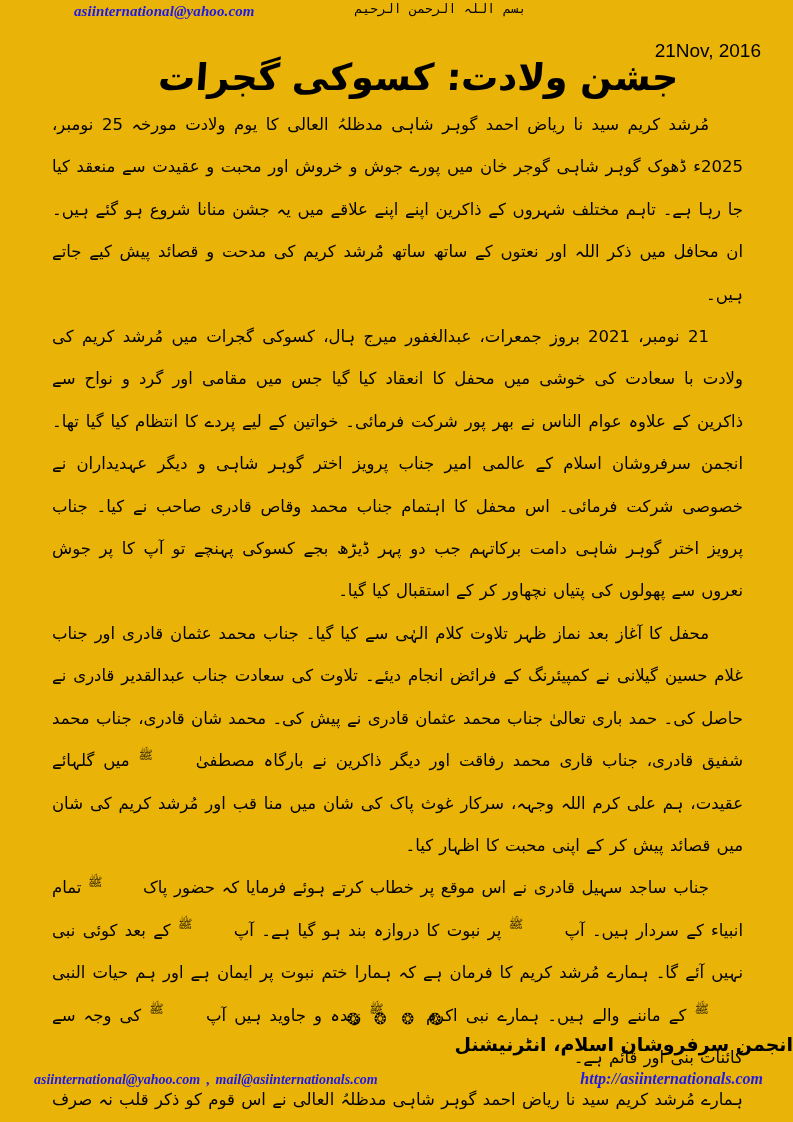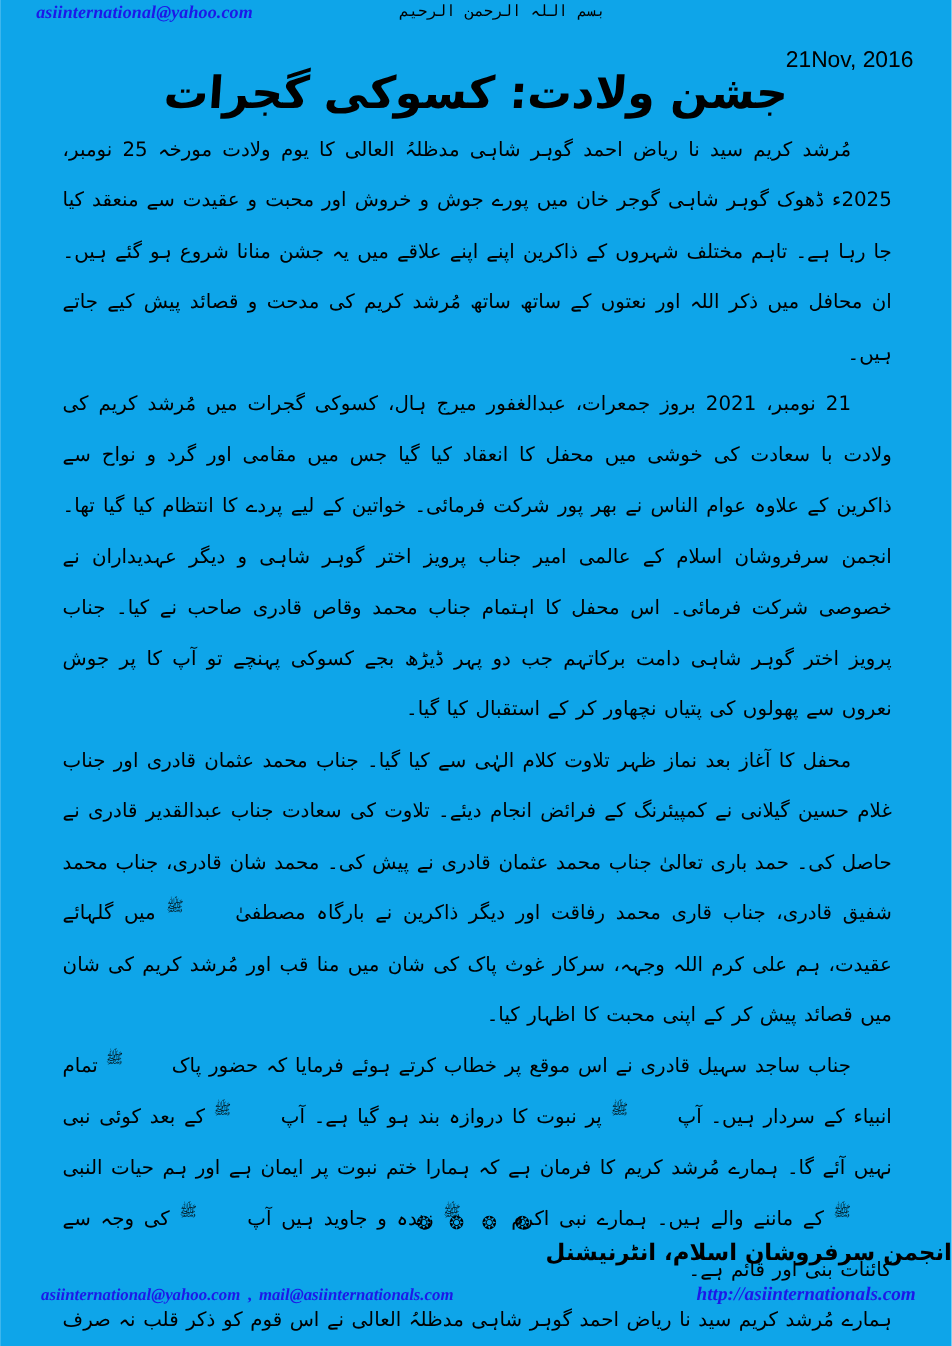--- a/index.html
+++ b/index.html
@@ -13,22 +13,23 @@
     height: 1122px;
     position: relative;
     overflow: hidden;
     font-family: "DejaVu Sans", sans-serif;
   }
 
   .page {
     position: relative;
     width: 793px;
     height: 1122px;
-    background: #0ea5e9;
+    background: #eab308;
     box-sizing: border-box;
+    padding-left: 44px;
   }
 
   
   .header {
     position: relative;
     height: 100px;
   }
 
   .hdr-email {
     position: absolute;

